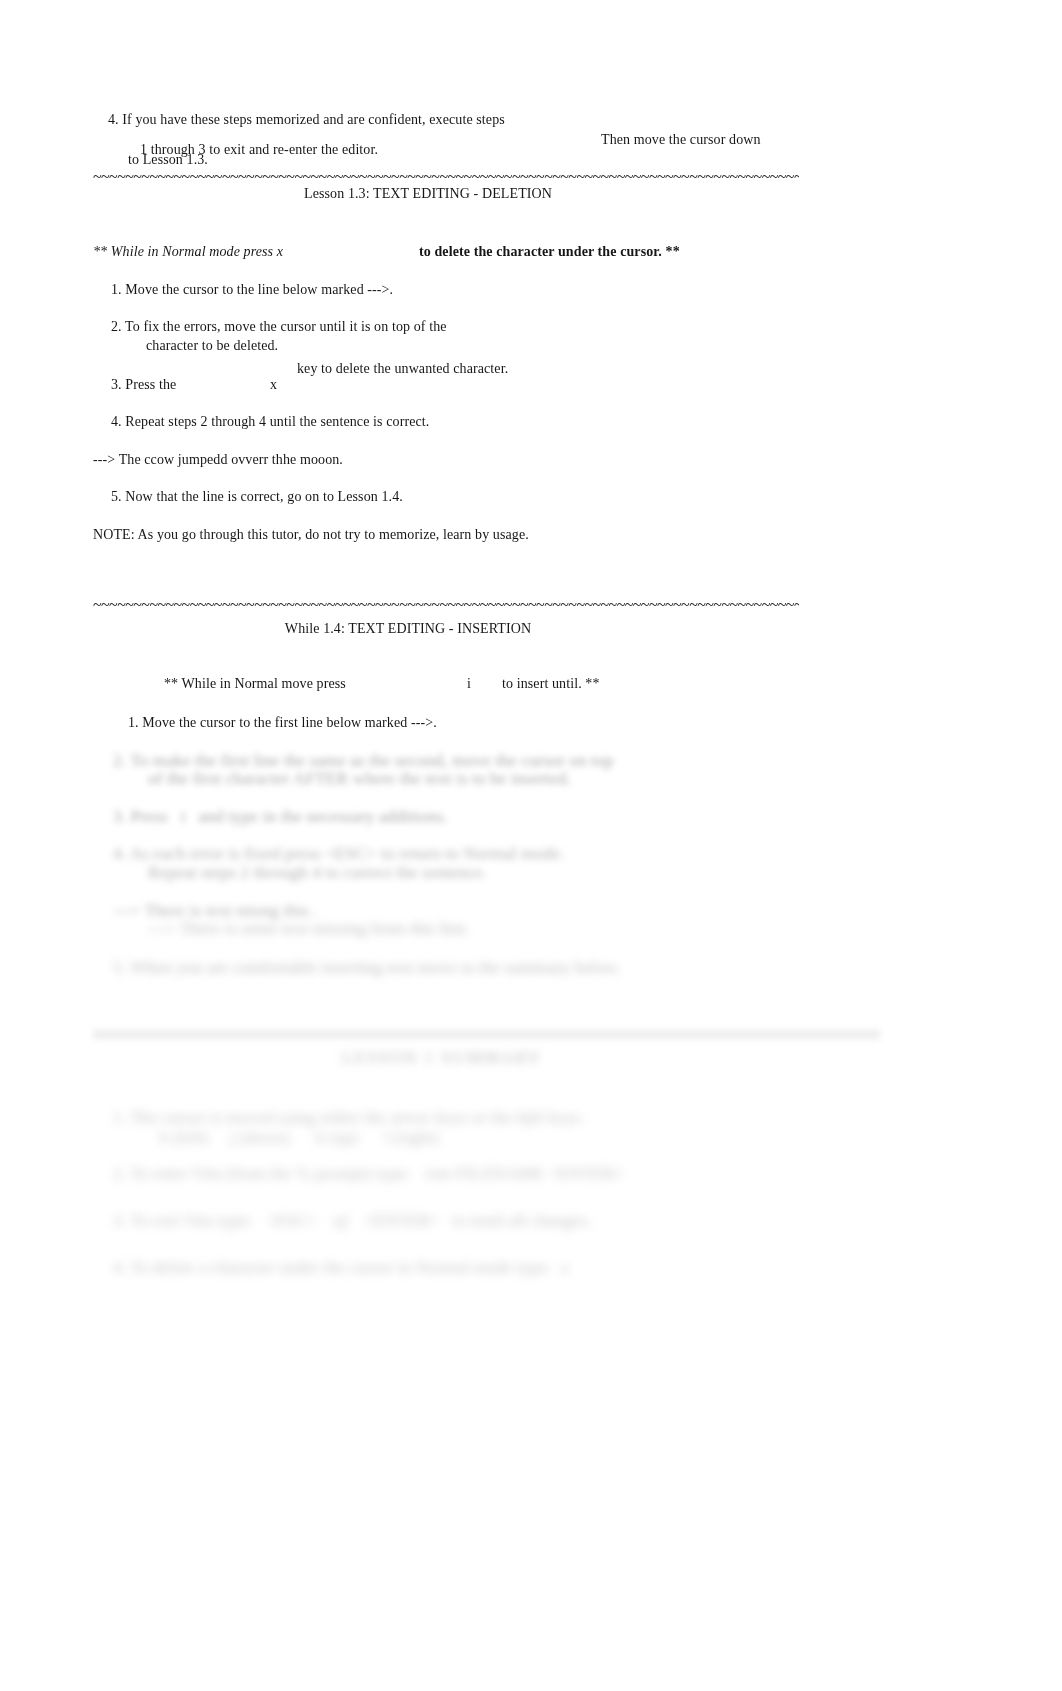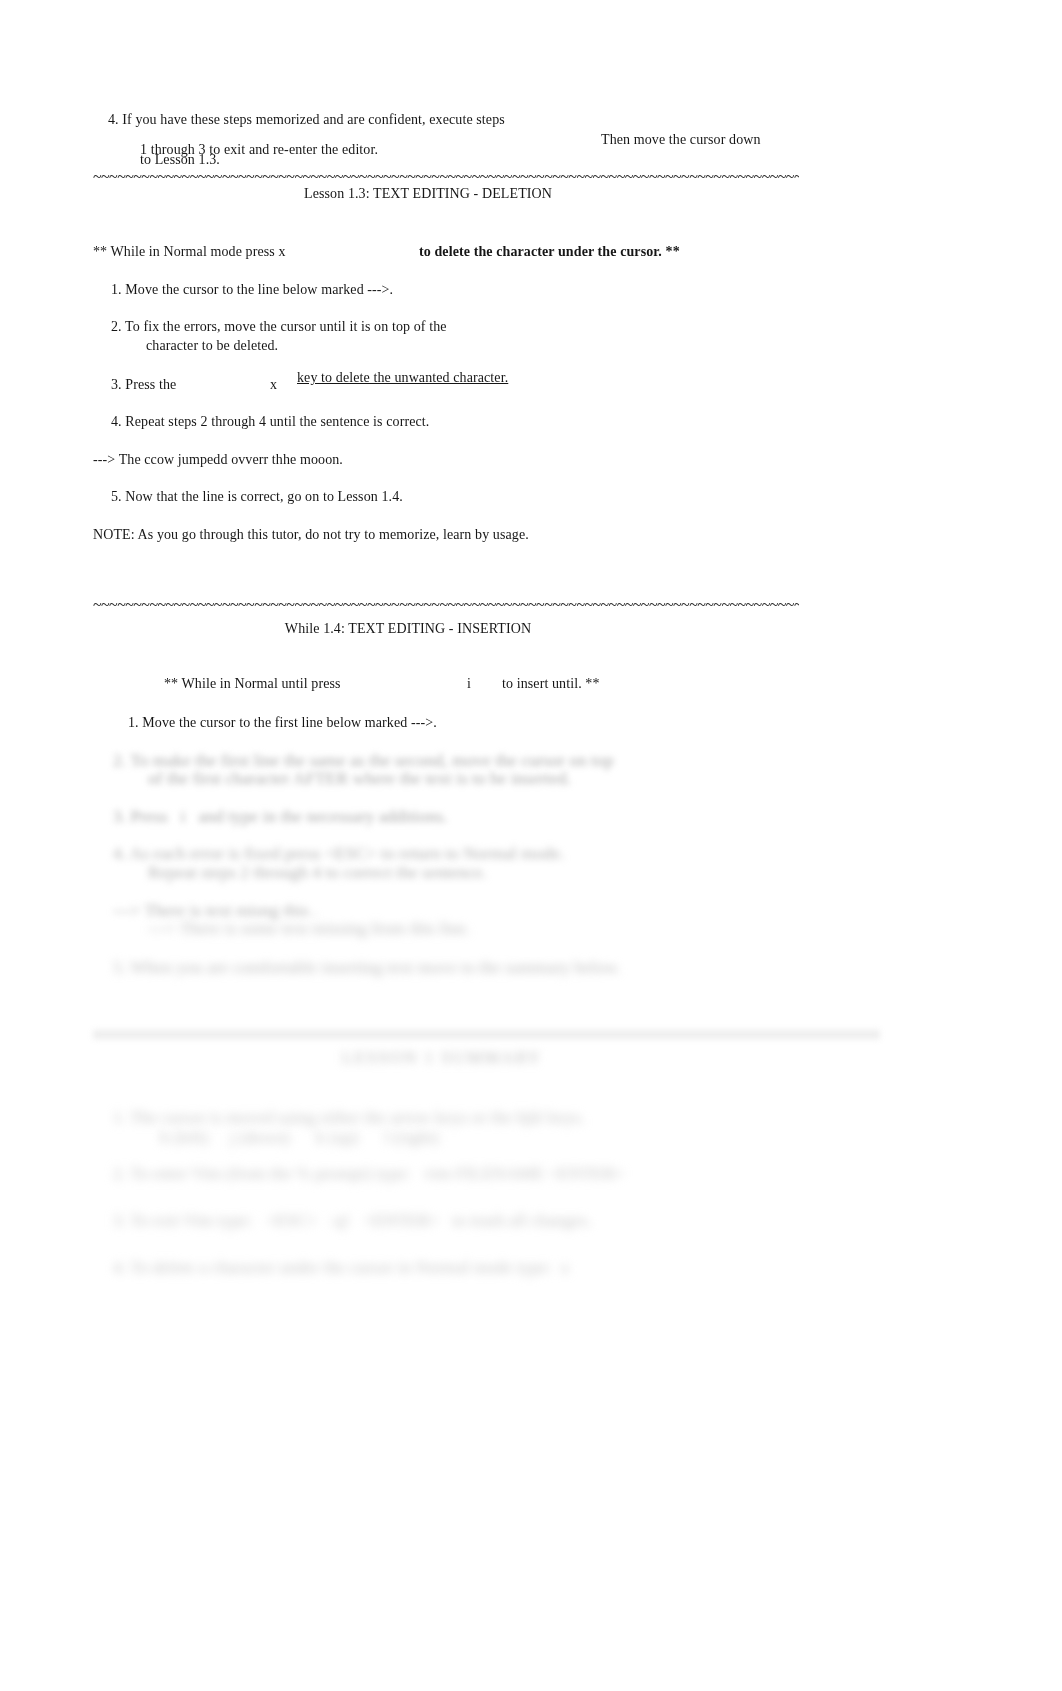--- a/index.html
+++ b/index.html
@@ -99,55 +99,55 @@
 <div class="page">
 
   <div class="sharp">
 
     <div class="line" style="left:108px; top:110px;">4. If you have these steps memorized and are confident, execute steps</div>
 
     <div class="line" style="left:140px; top:140px;">1 through 3 to exit and re-enter the editor.</div>
 
     <div class="line" style="left:601px; top:130px;">Then move the cursor down</div>
 
-    <div class="line" style="left:140px; top:150px;">to Lesson 1.3.</div>
+    <div class="line" style="left:128px; top:150px;">to Lesson 1.3.</div>
 
     <div class="sep" style="left:93px; top:170px;">~~~~~~~~~~~~~~~~~~~~~~~~~~~~~~~~~~~~~~~~~~~~~~~~~~~~~~~~~~~~~~~~~~~~~~~~~~~~~~~~~~~~~~~~~~~~~~~~~~~~~~~~~~~~~~~~~~~~~~~~~~~~~~~~~~~~~~~~~~~~~~~~~~~~~~~~</div>
 
     <div class="line center" style="left:0px; top:184px; width:816px;padding-left:20px;">Lesson 1.3: TEXT EDITING - DELETION</div>
 
-    <div class="line" style="left:93px; top:242px;">** While in Normal mode press x</div>
+    <div class="line" style="left:93px; top:242px;font-style:italic;">** While in Normal mode press x</div>
 
     <div class="line" style="left:419px; top:242px;font-weight:bold;">to delete the character under the cursor. **</div>
 
     <div class="line" style="left:111px; top:280px;">1. Move the cursor to the line below marked ---&gt;.</div>
 
     <div class="line" style="left:111px; top:317px;">2. To fix the errors, move the cursor until it is on top of the</div>
 
     <div class="line" style="left:146px; top:336px;">character to be deleted.</div>
 
     <div class="line" style="left:111px; top:375px;">3. Press the</div>
 
     <div class="line" style="left:270px; top:375px;">x</div>
 
-    <div class="line" style="left:297px; top:368px;text-decoration:underline;">key to delete the unwanted character.</div>
+    <div class="line" style="left:297px; top:359px;">key to delete the unwanted character.</div>
 
     <div class="line" style="left:111px; top:412px;">4. Repeat steps 2 through 4 until the sentence is correct.</div>
 
     <div class="line" style="left:93px; top:450px;">---&gt; The ccow jumpedd ovverr thhe mooon.</div>
 
     <div class="line" style="left:111px; top:487px;">5. Now that the line is correct, go on to Lesson 1.4.</div>
 
     <div class="line" style="left:93px; top:525px;">NOTE: As you go through this tutor, do not try to memorize, learn by usage.</div>
 
     <div class="sep" style="left:93px; top:598px;">~~~~~~~~~~~~~~~~~~~~~~~~~~~~~~~~~~~~~~~~~~~~~~~~~~~~~~~~~~~~~~~~~~~~~~~~~~~~~~~~~~~~~~~~~~~~~~~~~~~~~~~~~~~~~~~~~~~~~~~~~~~~~~~~~~~~~~~~~~~~~~~~~~~~~~~~</div>
 
     <div class="line center" style="left:0px; top:619px; width:816px;">While 1.4: TEXT EDITING - INSERTION</div>
 
-    <div class="line" style="left:164px; top:674px;">** While in Normal until press</div>
+    <div class="line" style="left:164px; top:674px;">** While in Normal move press</div>
 
     <div class="line" style="left:467px; top:674px;">i</div>
 
     <div class="line" style="left:502px; top:674px;">to insert until. **</div>
 
     <div class="line" style="left:128px; top:713px;">1. Move the cursor to the first line below marked ---&gt;.</div>
   </div>
 
   <div class="blurwrap" style="top:0;">
 

